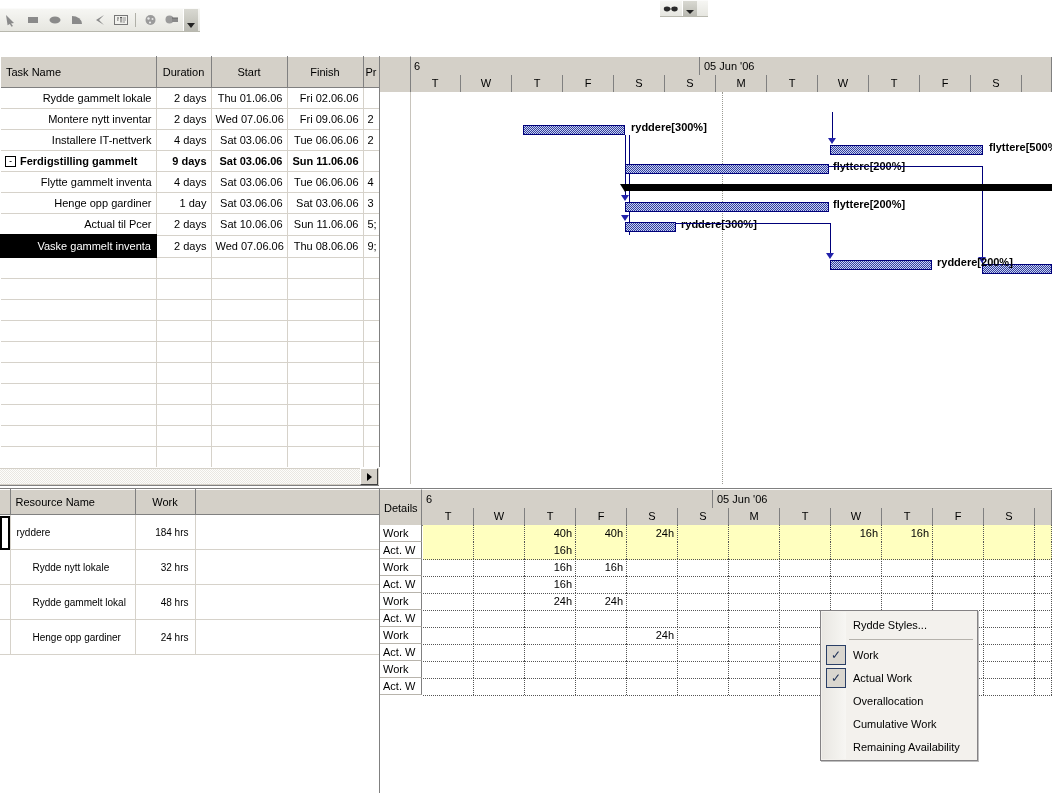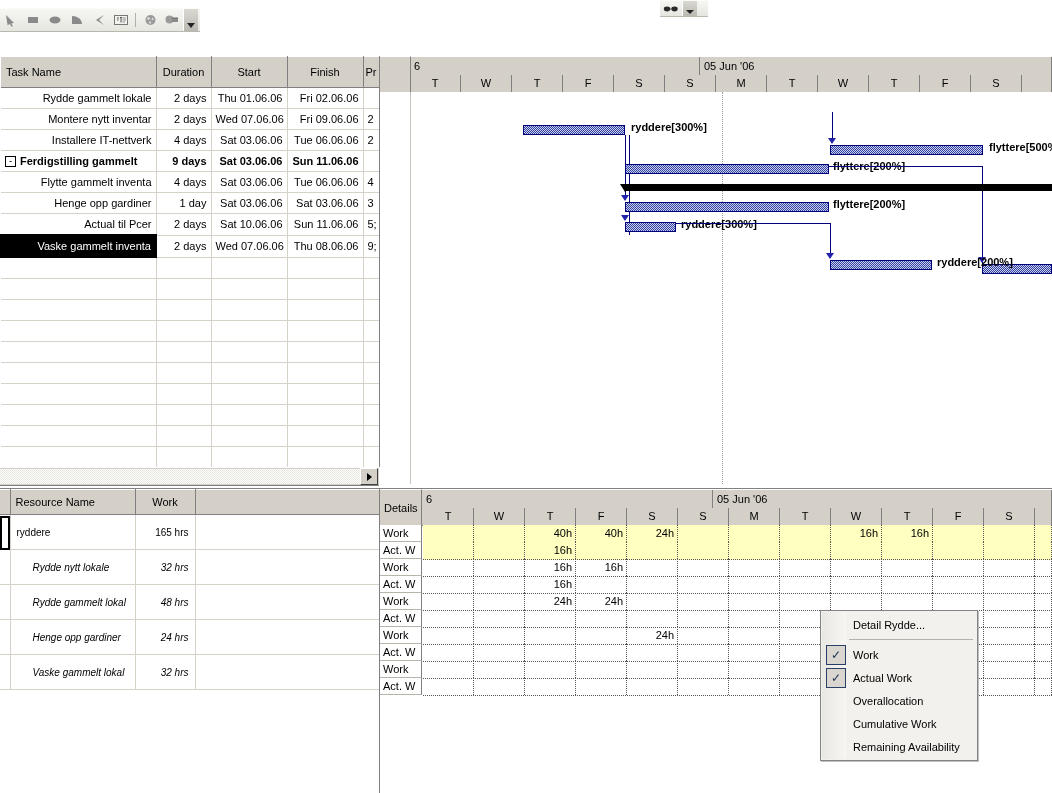--- a/index.html
+++ b/index.html
@@ -155,21 +155,21 @@
     font-weight:normal;font-size:11px;padding:0 5px;
   }
   .rgrid th.left{text-align:left;}
   .rgrid th.ctr{text-align:center;}
   .rgrid td{
     height:34px;border-right:1px solid #d6d2ca;border-bottom:1px solid #d6d2ca;
     font-size:10px;padding:0 6px;white-space:nowrap;overflow:hidden;
   }
   .rgrid td.rname{text-align:left;}
   .rgrid td.rwork{text-align:right;}
-  .assign td{font-style:italic;margin-left:48px;}
+  .assign td{margin-left:48px;}
   .assign td.rname{padding-left:22px;}
   .selmark{
     position:absolute;left:0;top:27px;width:10px;height:34px;
     border:2px solid #000;background:#fff;box-sizing:border-box;
   }
 
   
   .pane-det{
     position:absolute;left:380px;top:488px;width:672px;height:305px;
     background:#fff;overflow:hidden;border-top:1px solid #808080;
@@ -545,45 +545,39 @@
           <th></th>
           <th class="left">Resource Name</th>
           <th class="ctr">Work</th>
           <th></th>
         </tr>
       </thead>
       <tbody>
         <tr>
           <td></td>
           <td class="rname">ryddere</td>
-          <td class="rwork">165 hrs</td>
+          <td class="rwork">184 hrs</td>
           <td></td>
         </tr>
         <tr class="assign">
           <td></td>
           <td class="rname">Rydde nytt lokale</td>
           <td class="rwork">32 hrs</td>
           <td></td>
         </tr>
         <tr class="assign">
           <td></td>
           <td class="rname">Rydde gammelt lokal</td>
           <td class="rwork">48 hrs</td>
           <td></td>
         </tr>
         <tr class="assign">
           <td></td>
           <td class="rname">Henge opp gardiner</td>
           <td class="rwork">24 hrs</td>
-          <td></td>
-        </tr>
-        <tr class="assign">
-          <td></td>
-          <td class="rname">Vaske gammelt lokal</td>
-          <td class="rwork">32 hrs</td>
           <td></td>
         </tr>
       </tbody>
     </table>
     <div class="selmark"></div>
   </div>
 
   <div class="pane-det">
     <div class="d-tl-top">
       <div class="seg" style="left:42px;width:291px;">6</div>
@@ -798,21 +792,21 @@
         </div>
       </div>
 
     </div>
   </div>
 
   <div class="ctxmenu">
     <div class="gutter"></div>
 
     <div class="ctx-item">
-      <span>Detail Rydde...</span>
+      <span>Rydde Styles...</span>
     </div>
     <div class="ctx-sep"></div>
 
     <div class="ctx-item">
       <span class="ctx-check">✓</span>
       <span>Work</span>
     </div>
 
     <div class="ctx-item">
       <span class="ctx-check">✓</span>

